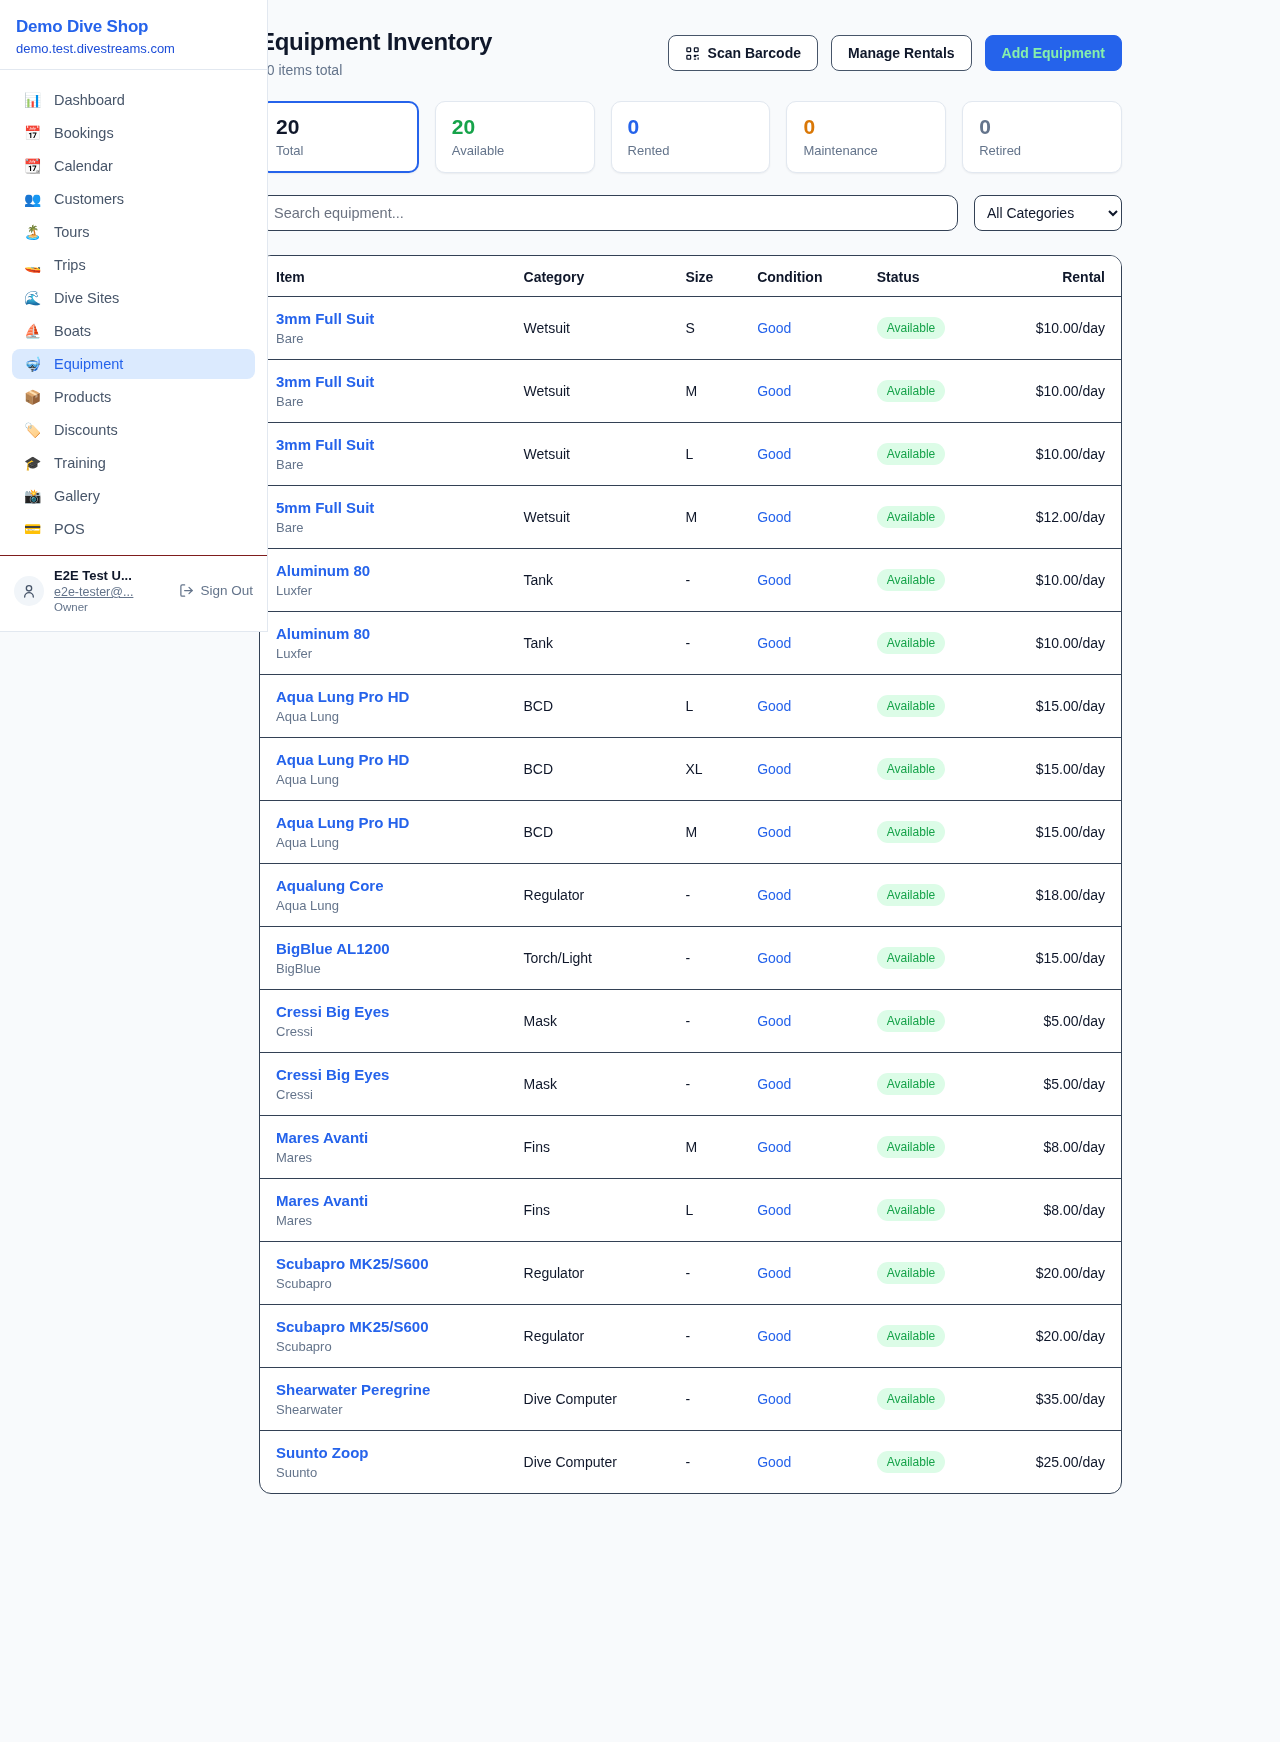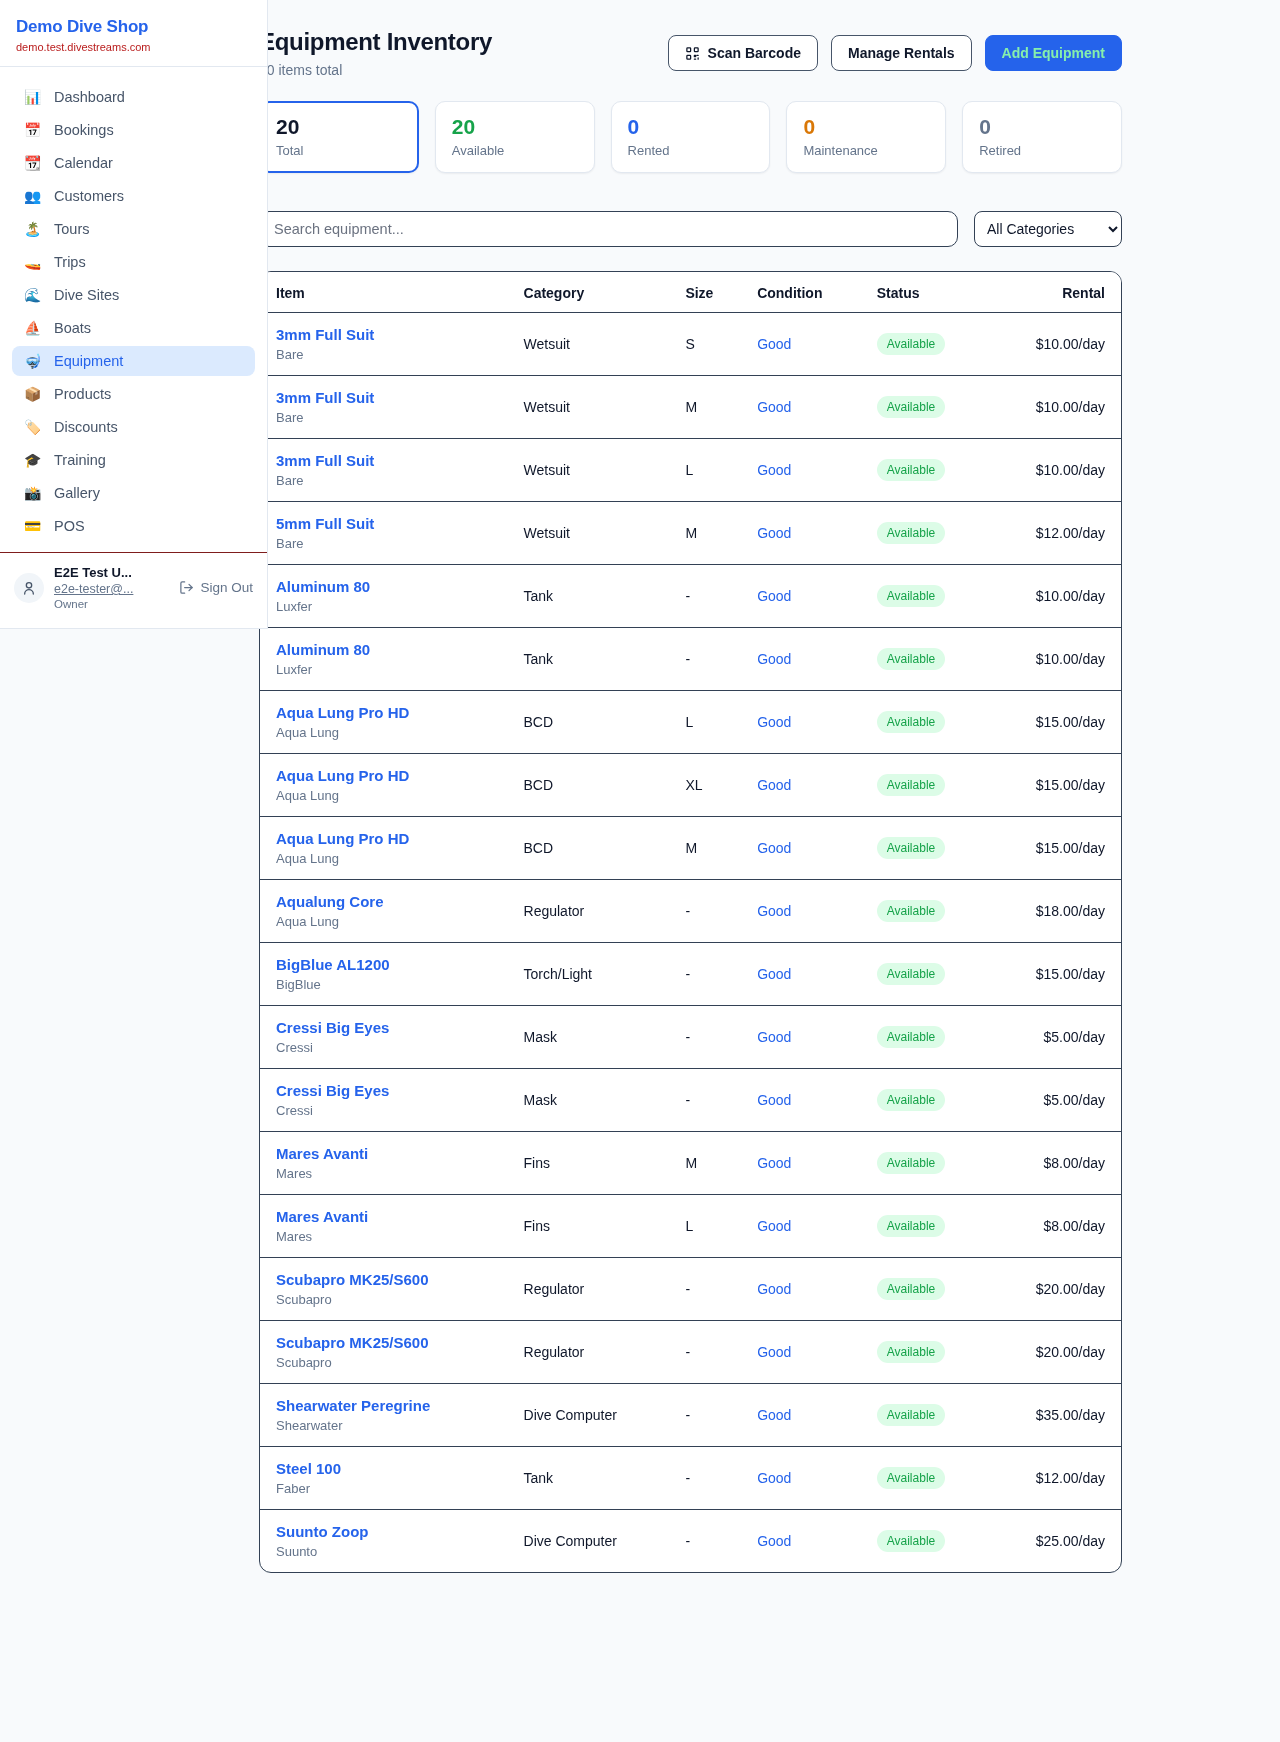--- a/index.html
+++ b/index.html
@@ -15,21 +15,21 @@
   
   .sidebar {
     position:absolute; left:0; top:0; width:268px;
     background:#ffffff;
     border-right:1px solid #e2e8f0;
     border-bottom:1px solid #e2e8f0;
     padding-bottom:4px;
   }
   .brand { padding:17px 16px 13px; border-bottom:1px solid #e2e8f0; }
   .brand-name { color:#2563eb; font-size:17px; font-weight:700; letter-spacing:-0.2px; }
-  .brand-domain { margin-top:4px; font-size:11px; color:#b91c1c; }
+  .brand-domain { margin-top:4px; font-size:13px; color:#1d4ed8; }
 
   .nav { padding:12px 0 8px; }
   .nav-item {
     display:flex; align-items:center; gap:11px;
     margin:3px 12px; padding:7px 12px;
     border-radius:8px; font-size:14.5px; color:#475569;
     cursor:pointer; text-decoration:none;
   }
   .nav-item .nav-icon { width:19px; font-size:14px; text-align:center; }
   .nav-item.active { background:#dbeafe; color:#2563eb; }
@@ -76,21 +76,21 @@
   .stats { display:flex; gap:16px; margin-top:23px; }
   .statcard {
     flex:1; background:#fff; border:1px solid #e2e8f0; border-radius:10px;
     padding:13px 16px 14px; box-shadow:0 1px 2px rgba(15,23,42,.06); cursor:pointer;
   }
   .statcard.selected { border:2px solid #2563eb; padding:12px 15px 13px; }
   .stat-value { font-size:21px; font-weight:800; }
   .stat-label { font-size:13px; color:#64748b; margin-top:4px; }
 
   
-  .filters { display:flex; gap:16px; margin-top:38px; }
+  .filters { display:flex; gap:16px; margin-top:22px; }
   .search-wrap { flex:1; }
   .search-input {
     width:100%; height:36px; border:1px solid #334155; border-radius:10px;
     padding:0 14px; font-family:inherit; font-size:14.5px; color:#0f172a; background:#fff;
   }
   .search-input::placeholder { color:#6b7280; }
   .category-select {
     width:148px; height:36px; border:1px solid #334155; border-radius:8px;
     background:#fff; font-family:inherit; font-size:14px; color:#0f172a; padding:0 8px;
   }
@@ -592,35 +592,20 @@
               <td>-</td>
               <td>
                 <a class="cond-link">Good</a>
               </td>
               <td>
                 <span class="badge">Available</span>
               </td>
               <td class="cell-rental">$35.00/day</td>
             </tr>
 
-            <tr>
-              <td>
-                <a class="item-link">Steel 100</a>
-                <div class="item-brand">Faber</div>
-              </td>
-              <td>Tank</td>
-              <td>-</td>
-              <td>
-                <a class="cond-link">Good</a>
-              </td>
-              <td>
-                <span class="badge">Available</span>
-              </td>
-              <td class="cell-rental">$12.00/day</td>
-            </tr>
 
             <tr>
               <td>
                 <a class="item-link">Suunto Zoop</a>
                 <div class="item-brand">Suunto</div>
               </td>
               <td>Dive Computer</td>
               <td>-</td>
               <td>
                 <a class="cond-link">Good</a>

